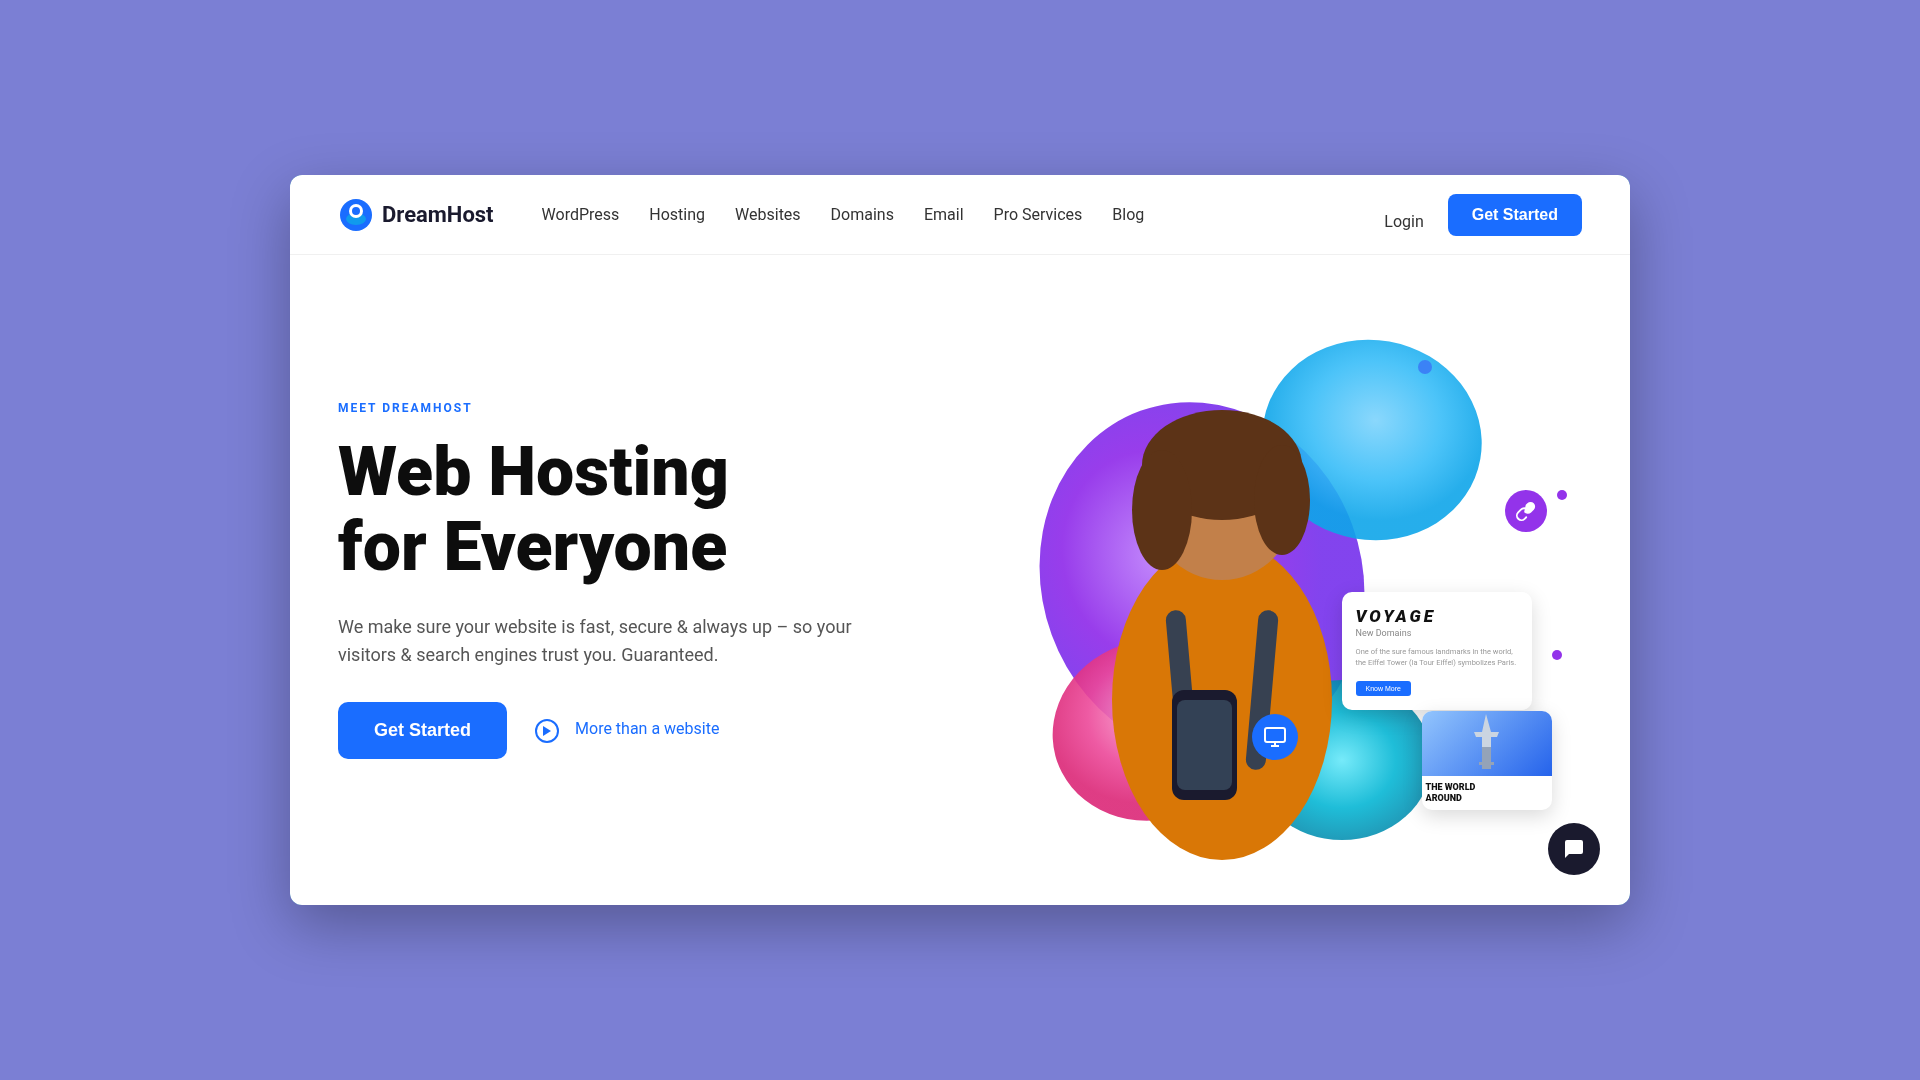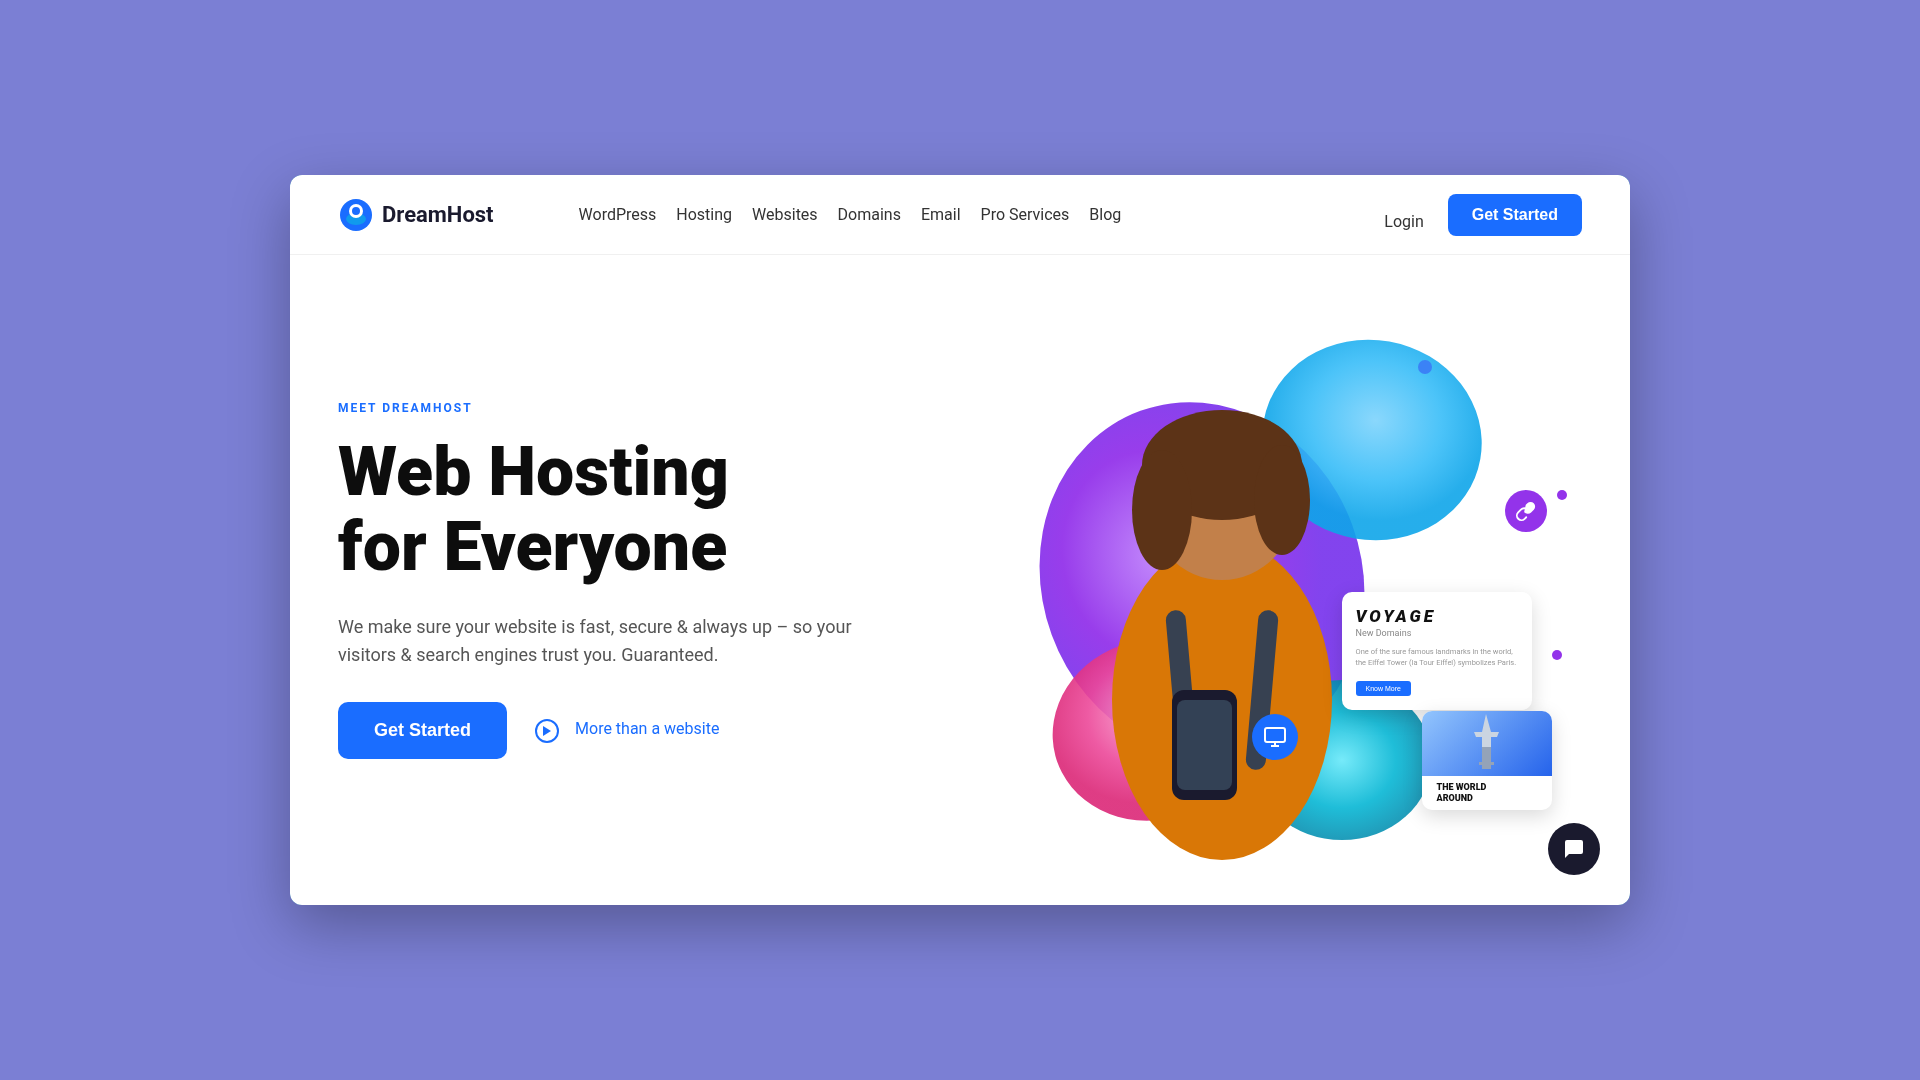--- a/index.html
+++ b/index.html
@@ -47,23 +47,22 @@
 
     .logo-text {
       font-size: 22px;
       font-weight: 700;
       color: #1a1a2e;
     }
 
     .nav-links {
       display: flex;
       align-items: center;
-      gap: 20px;
+      gap: 30px;
       flex: 1;
-      margin-left: 37px;
     }
 
     .nav-link {
       font-size: 16px;
       color: #333;
       text-decoration: none;
       font-weight: 400;
       cursor: pointer;
     }
 
@@ -276,21 +275,21 @@
       height: 65px;
       background: linear-gradient(135deg, #93c5fd, #2563eb);
       position: relative;
       display: flex;
       align-items: flex-end;
       justify-content: center;
       padding-bottom: 4px;
     }
 
     .world-card-label {
-      padding: 6px 15px;
+      padding: 6px 4px;
       font-size: 9px;
       font-weight: 900;
       color: #111;
       line-height: 1.2;
       border-radius: 9px;
     }
 
     .monitor-icon {
       position: absolute;
       bottom: 100px;

